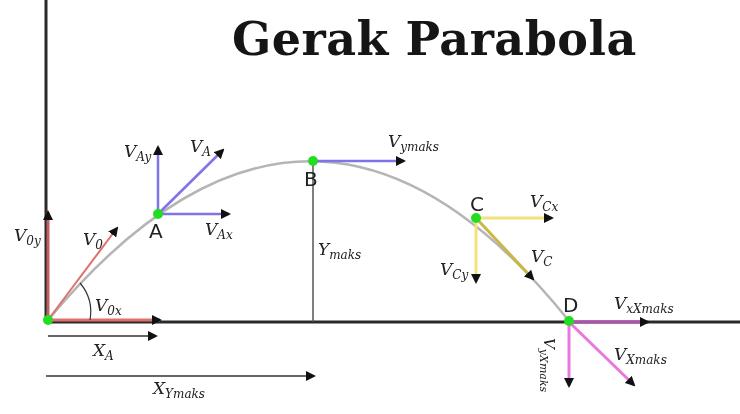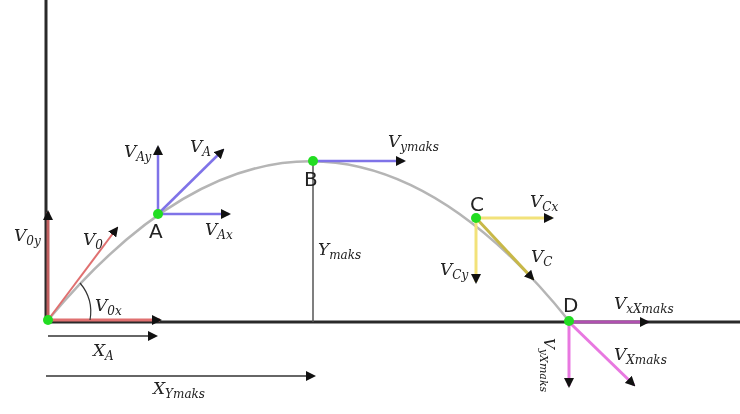--- a/index.html
+++ b/index.html
@@ -6,20 +6,21 @@
   #stage { position:relative; width:740px; height:414px; overflow:hidden; background:#fff; }
   #title { position:absolute; left:232px; top:12px; font-family:"DejaVu Serif", serif; font-weight:bold; font-size:46px; color:#151515; letter-spacing:0.5px; white-space:nowrap; }
   svg { position:absolute; left:0; top:0; }
   .lbl { font-family:"DejaVu Serif", serif; font-style:italic; fill:#222; }
   .pt { font-family:"DejaVu Sans", sans-serif; fill:#222; font-size:20px; }
 </style>
 </head>
 <body>
 
 <div id="stage">
+  <div id="title">Gerak Parabola</div>
 
   <svg width="740" height="414" viewBox="0 0 740 414">
     <defs>
       <marker id="ah" markerWidth="10" markerHeight="10" refX="8" refY="5" orient="auto" markerUnits="userSpaceOnUse">
         <path d="M0,0 L10,5 L0,10 z" fill="#111"></path>
       </marker>
     </defs>
 
     <line x1="46" y1="0" x2="46" y2="322" stroke="#2a2a2a" stroke-width="3"></line>
     <line x1="46" y1="322" x2="740" y2="322" stroke="#2a2a2a" stroke-width="3"></line>

